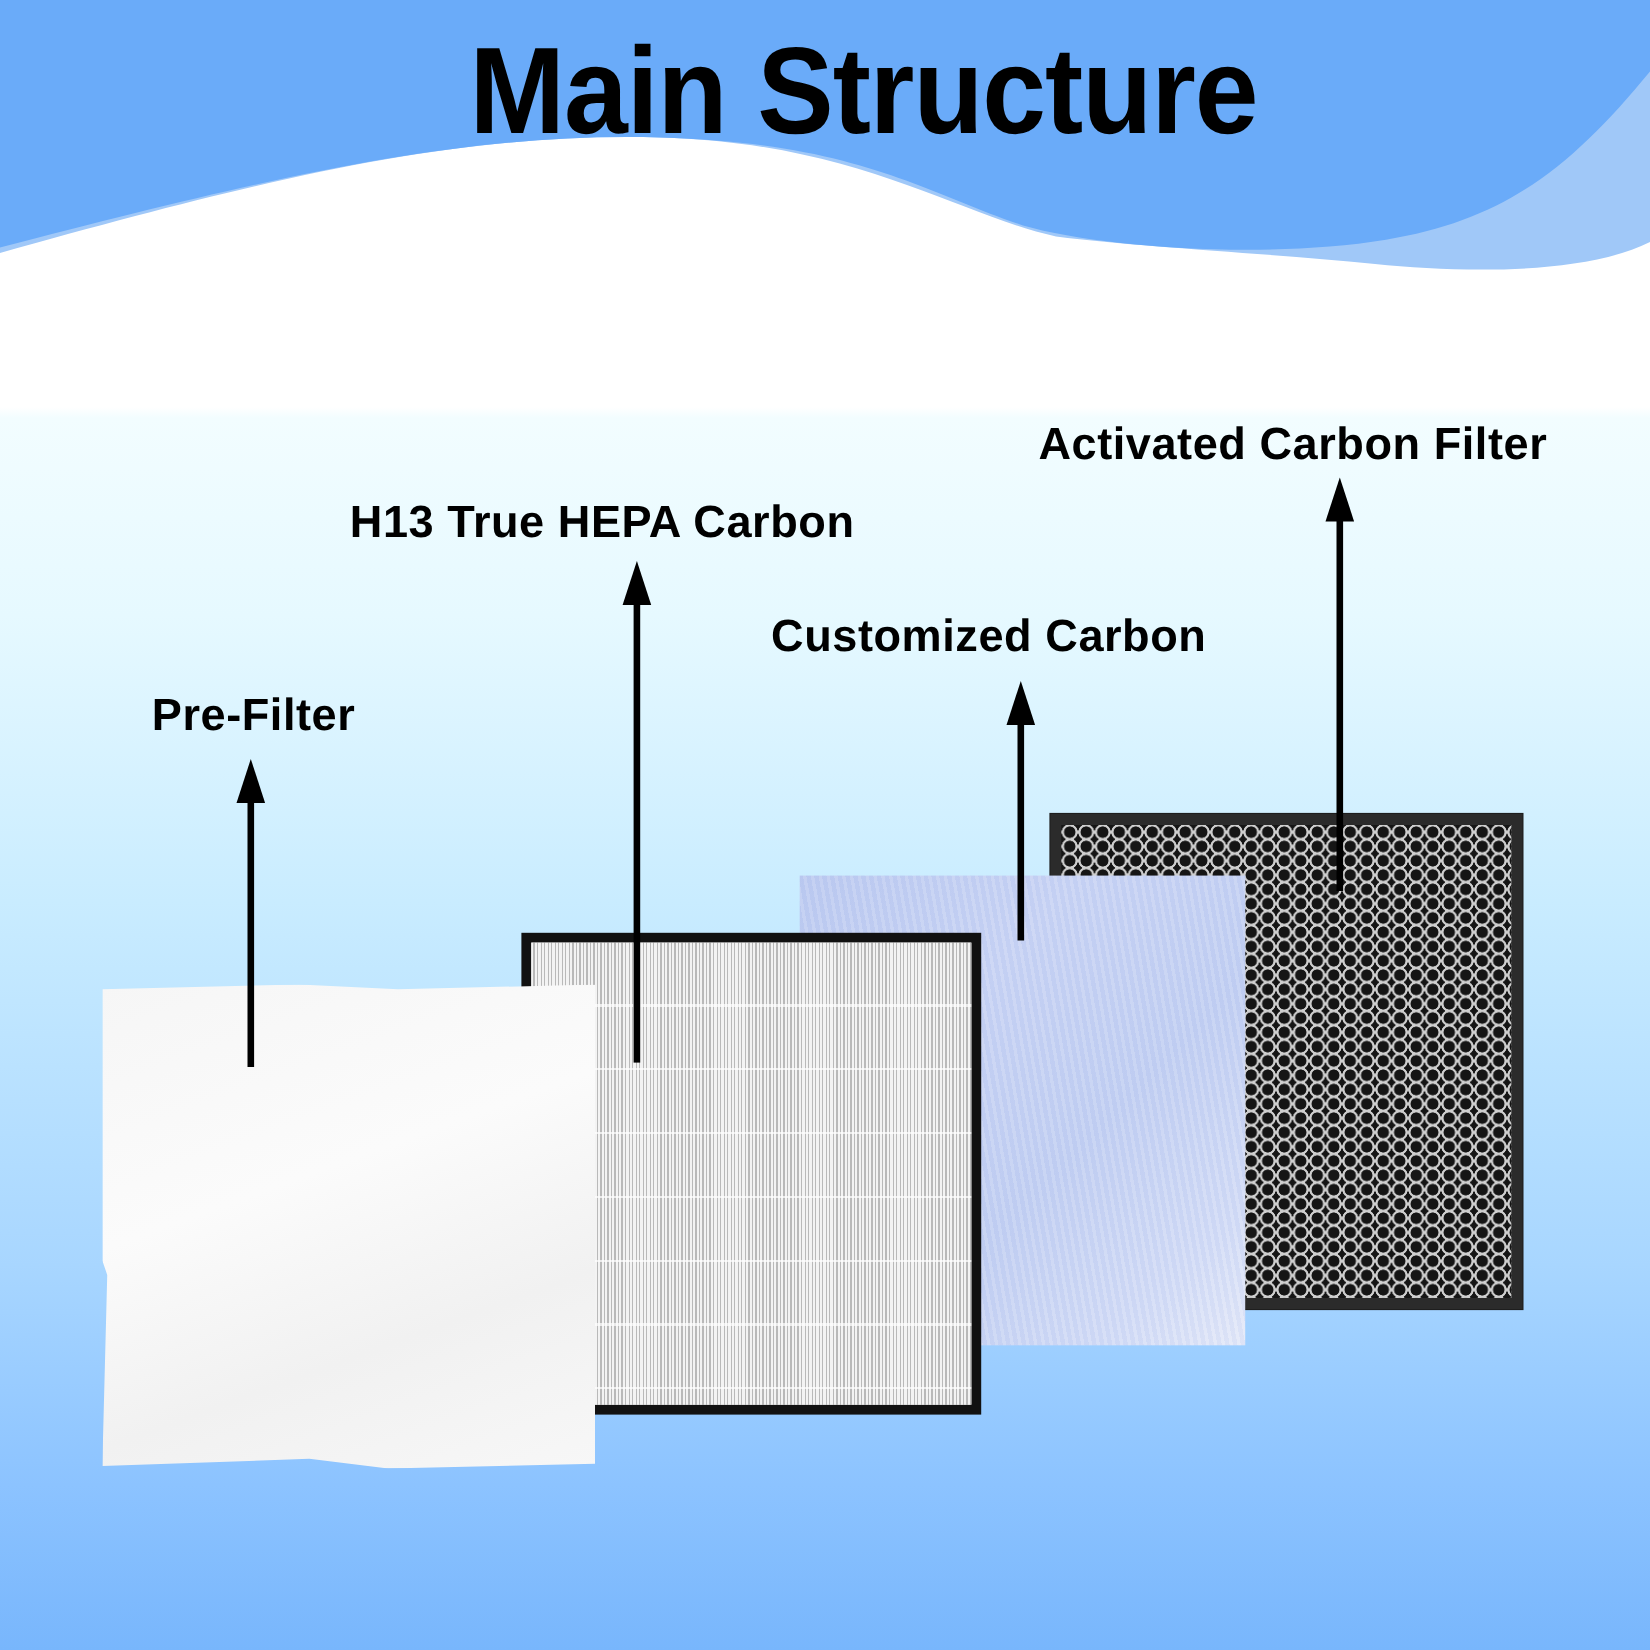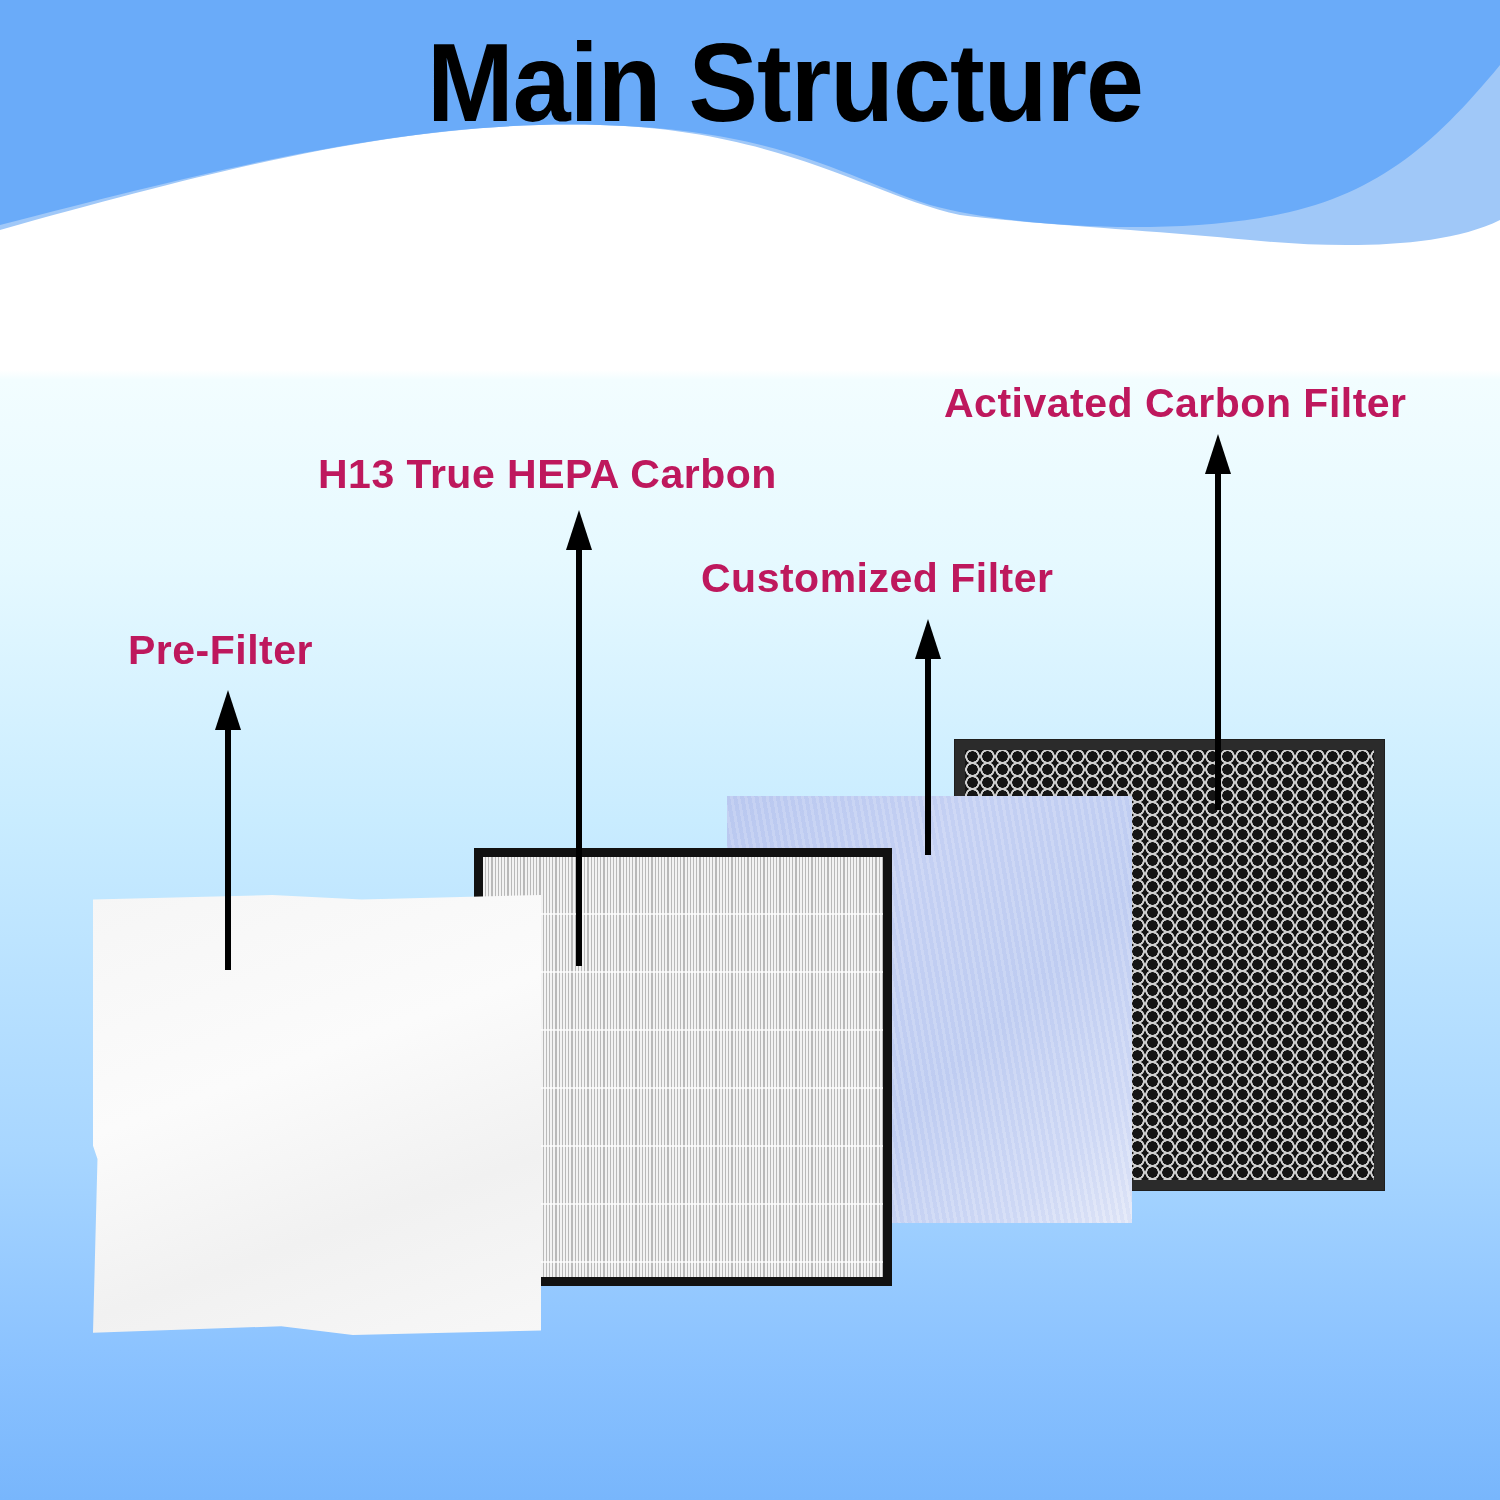--- a/index.html
+++ b/index.html
@@ -9,21 +9,21 @@
       background: linear-gradient(180deg, #ffffff 0px, #ffffff 370px, #f2fdff 380px, #e6f9ff 560px, #c9ecff 820px, #a8d6ff 1150px, #8cc3ff 1350px, #78b6fc 1500px);
     }
     .wave { position: absolute; left: 0; top: 0; width: 1500px; height: 260px; }
     .title {
       position: absolute; left: 0; top: 18px; width: 1570px; text-align: center;
       font-weight: 700; font-size: 112px; line-height: 130px; color: #000;
       letter-spacing: -1px;
       transform: scaleX(0.93); transform-origin: 785px 0;
     }
     .label {
-      position: absolute; font-weight: 700; font-size: 41px; color: #be185d;
+      position: absolute; font-weight: 700; font-size: 41px; color: #000000;
       white-space: nowrap; line-height: 48px; letter-spacing: 0.5px;
     }
     .arrow { position: absolute; width: 6px; background: #000; }
     .arrow::before {
       content: ""; position: absolute; left: -10px; top: -36px;
       border-left: 13px solid transparent; border-right: 13px solid transparent;
       border-bottom: 40px solid #000;
     }
     .panel { position: absolute; }
     
@@ -80,21 +80,21 @@
 
 <div class="panel carbon">
   <div class="mesh"></div>
 </div>
 <div class="panel custom"></div>
 <div class="panel hepa">
   <div class="pleats"></div>
 </div>
 <div class="panel pre"></div>
 
-<div class="label" style="left:128px; top:626px;">Pre-Filter</div>
+<div class="label" style="left:138px; top:626px;">Pre-Filter</div>
 <div class="label" style="left:318px; top:450px;">H13 True HEPA Carbon</div>
-<div class="label" style="left:701px; top:554px;">Customized Filter</div>
+<div class="label" style="left:701px; top:554px;">Customized Carbon</div>
 <div class="label" style="left:944px; top:379px;">Activated Carbon Filter</div>
 
 <div class="arrow" style="left:225px; top:726px; height:244px;"></div>
 <div class="arrow" style="left:576px; top:546px; height:420px;"></div>
 <div class="arrow" style="left:925px; top:655px; height:200px;"></div>
 <div class="arrow" style="left:1215px; top:470px; height:340px;"></div>
 
 </body></html>

